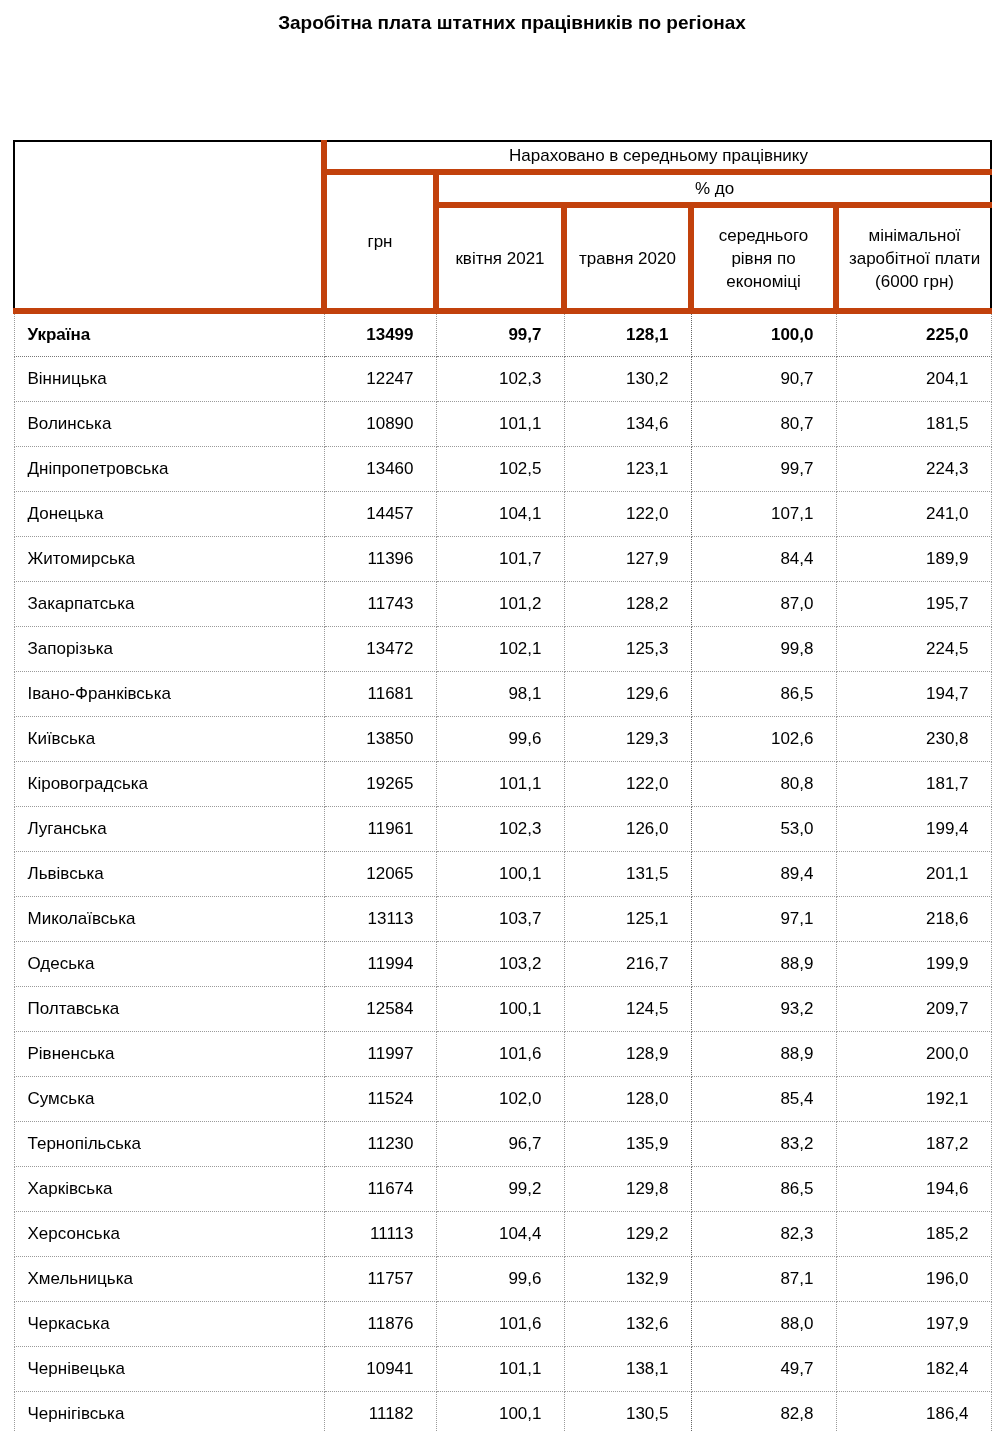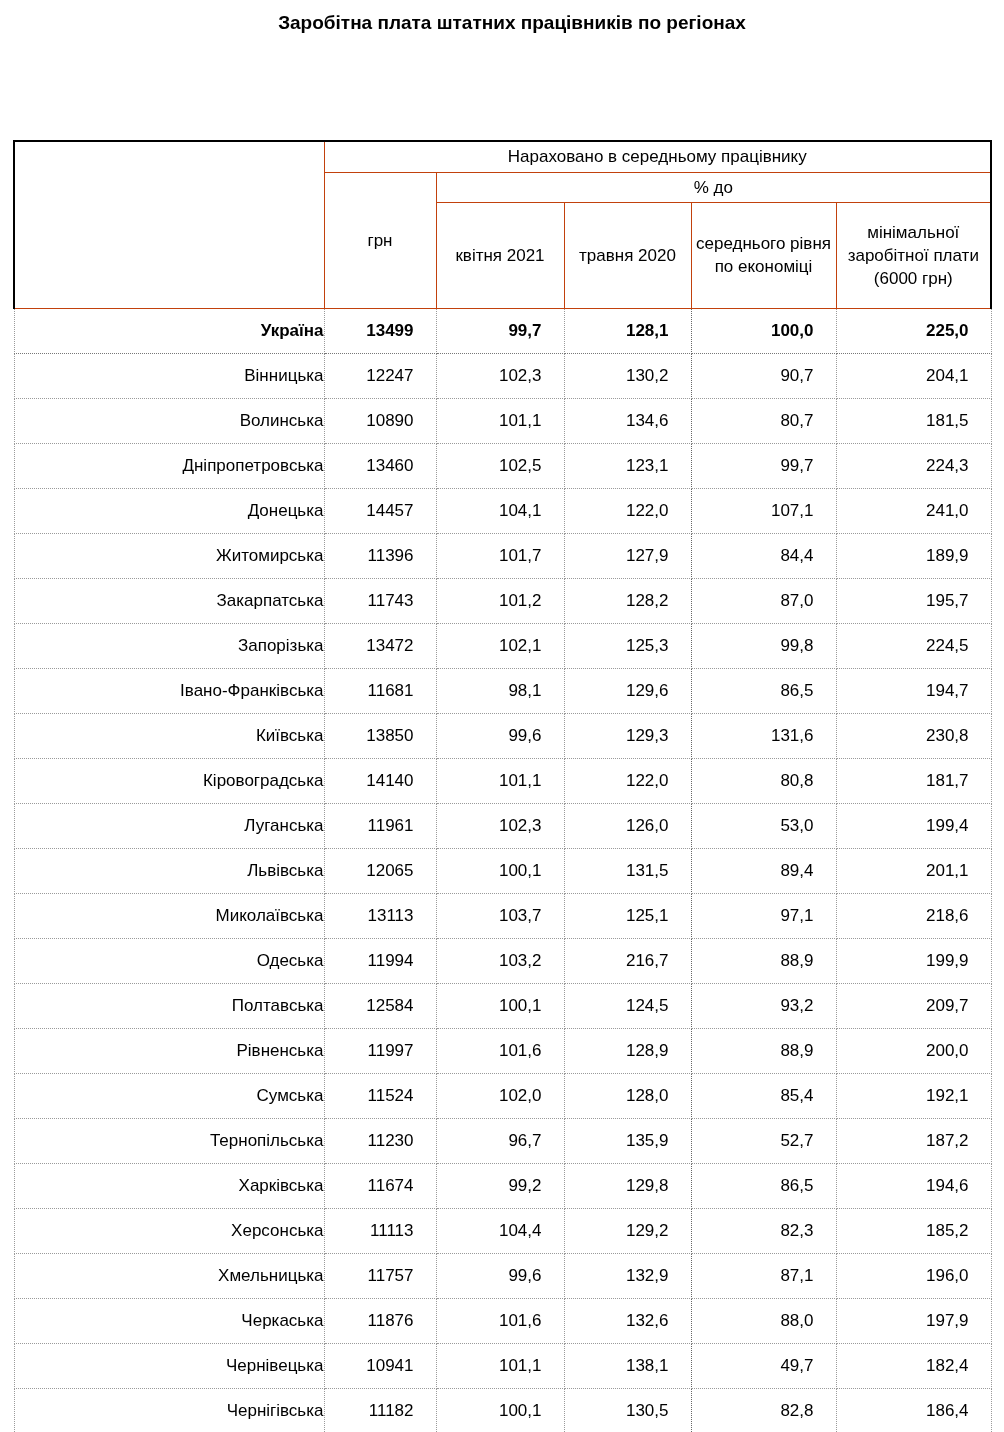--- a/index.html
+++ b/index.html
@@ -22,21 +22,21 @@
   table.salary-table {
     position: absolute;
     left: 13px;
     top: 100px;
     width: 977px;
     border-collapse: collapse;
     table-layout: fixed;
     margin-top: 40px;
   }
   thead td {
-    border: 1px solid #c2410c;
+    border: 6px solid #c2410c;
     text-align: center;
     vertical-align: middle;
     font-size: 17px;
     line-height: 23px;
     padding: 2px 4px;
   }
   thead tr:first-child td { border-top: 2px solid #000000; }
   thead td.first-col { border-left: 2px solid #000000; }
   thead td.last-col  { border-right: 2px solid #000000; }
   tr.hrow-1 { height: 31px; }
@@ -48,21 +48,21 @@
     font-size: 17px;
     vertical-align: middle;
     white-space: nowrap;
     overflow: hidden;
   }
   tbody td:nth-child(4) {
     border-left: 1px dotted #666666;
     border-right: 1px dotted #666666;
   }
   tbody tr.bold-row td { font-weight: bold; border-bottom: 1px dotted #777777; }
-  td.region { text-align: right; padding-left: 13px; }
+  td.region { text-align: left; padding-left: 13px; }
   td.num { text-align: right; padding-right: 22px; }
 </style>
 </head>
 <body>
 
 <div class="page-title">
   <div>Заробітна плата штатних працівників по регіонах</div>
 </div>
 
 <table class="salary-table">
@@ -161,26 +161,26 @@
         <td class="num">98,1</td>
         <td class="num">129,6</td>
         <td class="num">86,5</td>
         <td class="num">194,7</td>
       </tr>
       <tr>
         <td class="region">Київська</td>
         <td class="num">13850</td>
         <td class="num">99,6</td>
         <td class="num">129,3</td>
-        <td class="num">131,6</td>
+        <td class="num">102,6</td>
         <td class="num">230,8</td>
       </tr>
       <tr>
         <td class="region">Кіровоградська</td>
-        <td class="num">14140</td>
+        <td class="num">19265</td>
         <td class="num">101,1</td>
         <td class="num">122,0</td>
         <td class="num">80,8</td>
         <td class="num">181,7</td>
       </tr>
       <tr>
         <td class="region">Луганська</td>
         <td class="num">11961</td>
         <td class="num">102,3</td>
         <td class="num">126,0</td>
@@ -233,21 +233,21 @@
         <td class="num">102,0</td>
         <td class="num">128,0</td>
         <td class="num">85,4</td>
         <td class="num">192,1</td>
       </tr>
       <tr>
         <td class="region">Тернопільська</td>
         <td class="num">11230</td>
         <td class="num">96,7</td>
         <td class="num">135,9</td>
-        <td class="num">52,7</td>
+        <td class="num">83,2</td>
         <td class="num">187,2</td>
       </tr>
       <tr>
         <td class="region">Харківська</td>
         <td class="num">11674</td>
         <td class="num">99,2</td>
         <td class="num">129,8</td>
         <td class="num">86,5</td>
         <td class="num">194,6</td>
       </tr>

